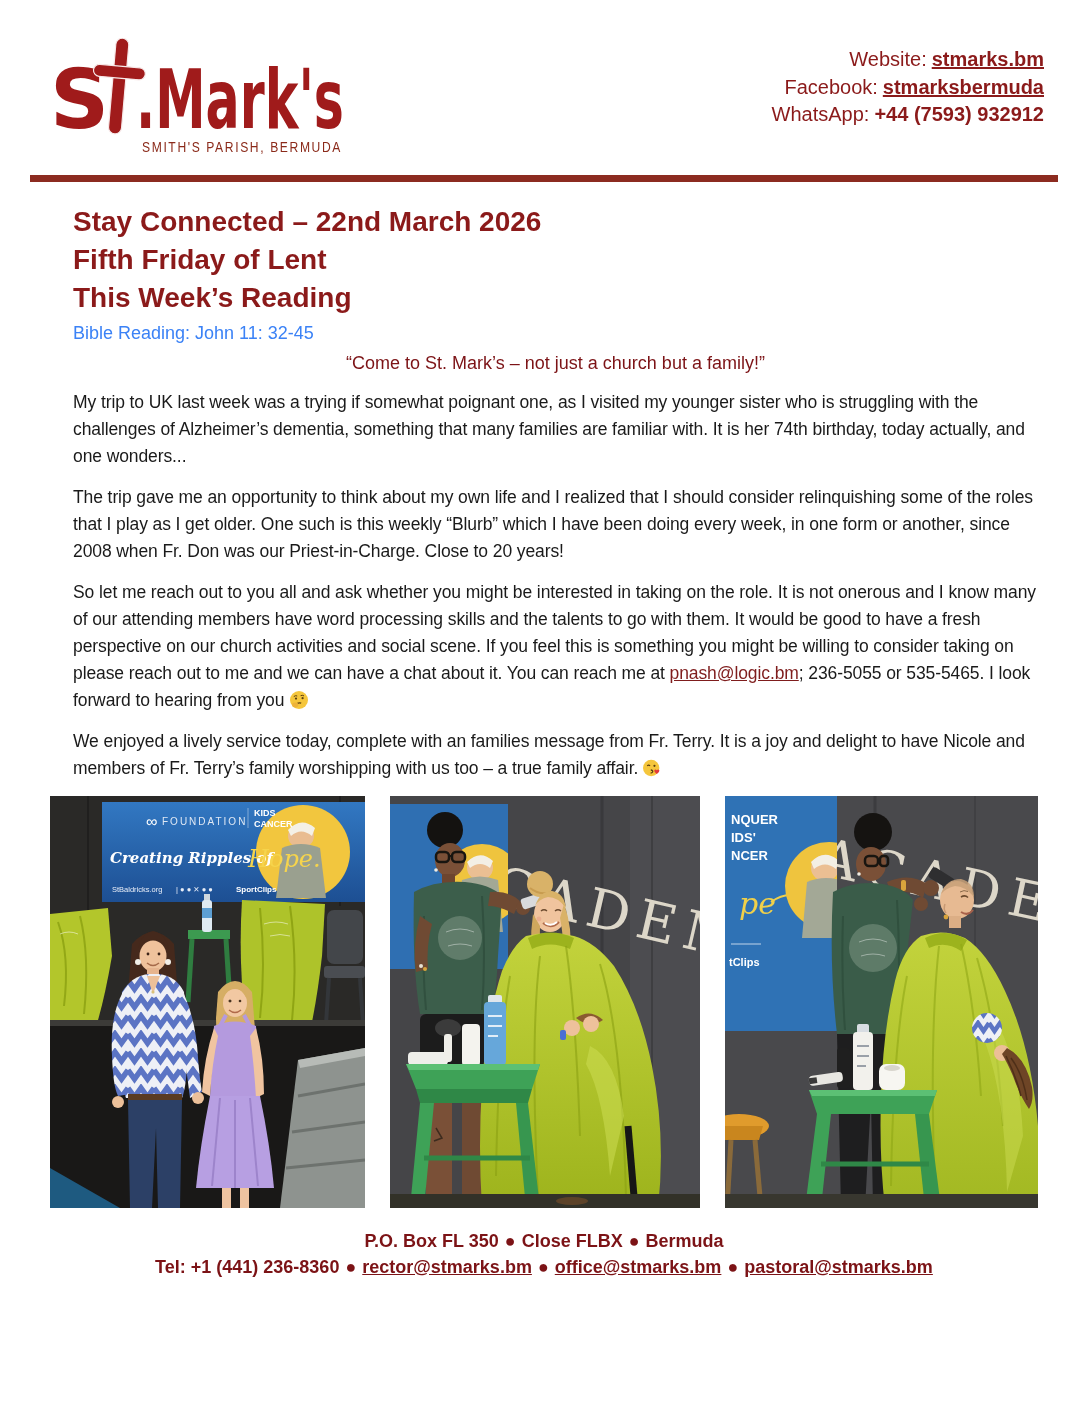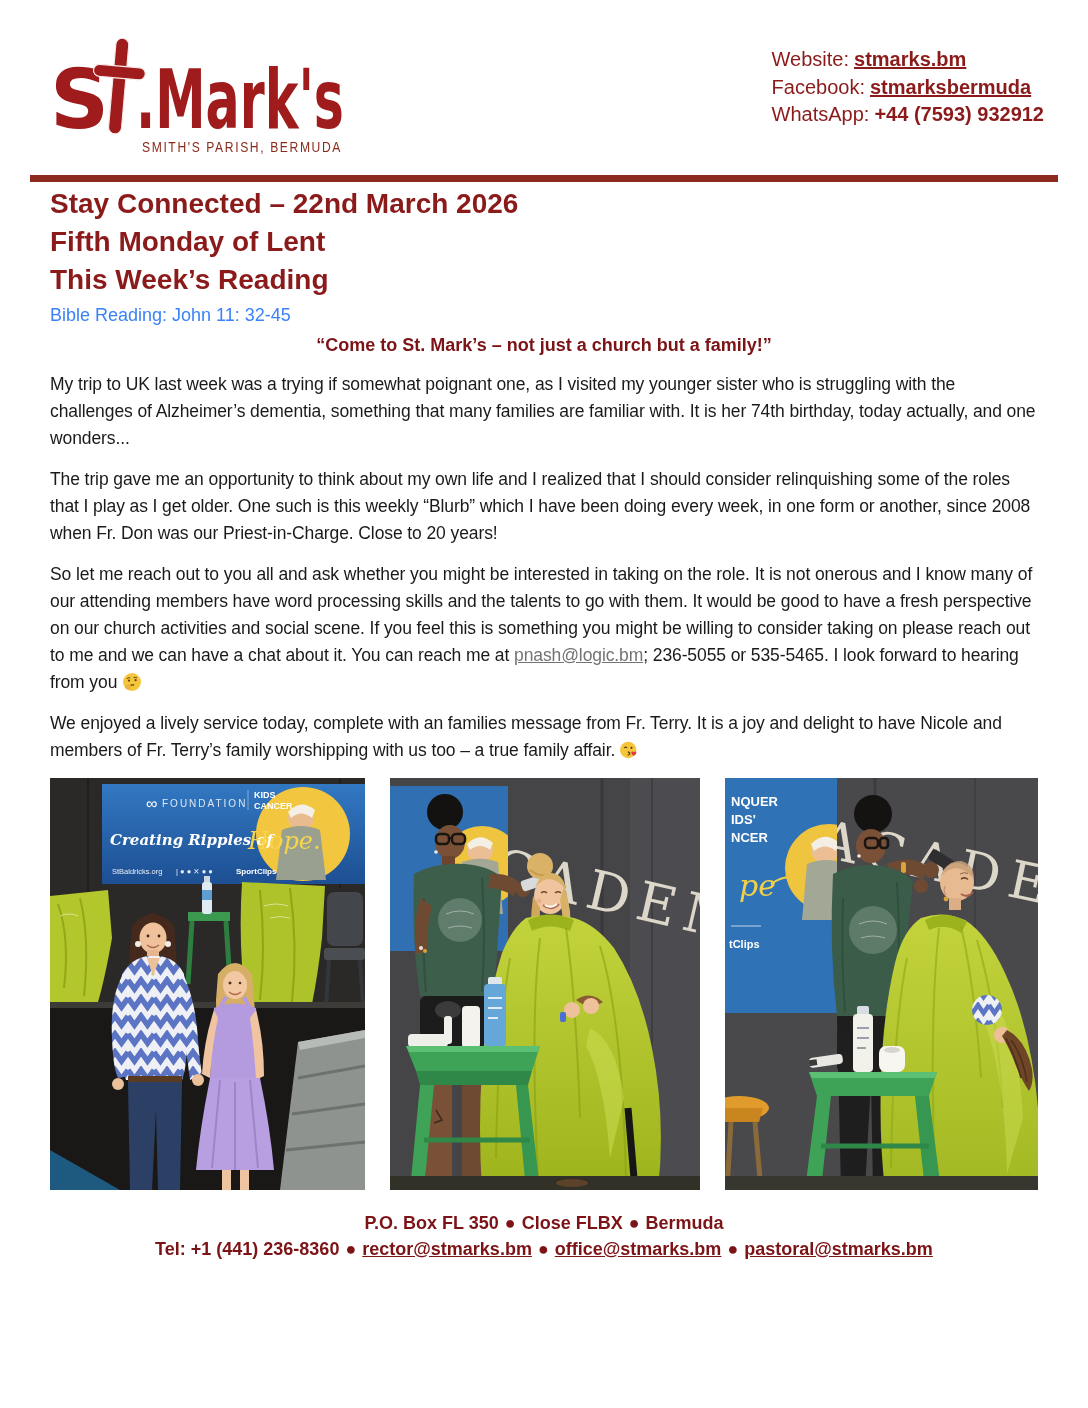--- a/index.html
+++ b/index.html
@@ -1,34 +1,34 @@
 <!DOCTYPE html>
 <html><head>
 <meta charset="utf-8">
 <style>
   html,body{margin:0;padding:0;}
   body{width:1088px;height:1408px;overflow:hidden;background:#ffffff;
        font-family:"Liberation Sans",sans-serif;color:#1a1a1a;}
   .header{display:flex;justify-content:space-between;align-items:flex-start;
           padding:38px 44px 0 50px;}
   .logo-wrap{width:300px;height:122px;}
-  .contact{ color:#8b1a1a;font-size:20px;line-height:27.5px;margin-top:8px;}
+  .contact{ text-align:right;color:#8b1a1a;font-size:20px;line-height:27.5px;margin-top:8px;}
   .contact .cl{font-weight:400;margin-right:5px;}
   .contact .cv{font-weight:700;color:#8b1a1a;}
   .u{text-decoration:underline;}
   a{cursor:pointer;}
   .rule{height:7px;background:#8c2b20;margin:15px 30px 0 30px;}
-  .content{padding:8px 50px 0 50px;}
+  .content{padding:26px 50px 0 50px;margin-left:23px;}
   .title{font-size:28px;font-weight:700;color:#8b1a1a;line-height:28px;margin:0 0 10px 0;}
   .bible{font-size:18px;font-weight:400;color:#3b82f6;line-height:22px;margin:4px 0 8px 0;}
   .blurb-title{font-size:31px;font-weight:700;color:#8b1a1a;line-height:36px;margin:0 0 8px 0;}
-  .tagline{text-align:center;font-size:18px;font-weight:700;color:#7c1316;
+  .tagline{text-align:center;font-size:18px;font-weight:400;color:#7c1316;
            line-height:23px;margin:0 0 14px 0;}
   .para{font-size:17.5px;line-height:27px;margin:0 0 14px 0;letter-spacing:-0.1px;}
-  .link-blue{color:#737373;text-decoration:underline;}
+  .link-blue{color:#7f1d1d;text-decoration:underline;}
   .emoji{width:20px;height:20px;vertical-align:-4px;}
   .photos{display:flex;justify-content:space-between;padding:0 50px;margin-top:12px;}
   .photo{height:412px;overflow:hidden;}
   .photo svg{display:block;width:100%;height:100%;}
   .ph1{width:315px;} .ph2{width:310px;} .ph3{width:313px;}
   .footer{text-align:center;color:#7c1316;font-weight:700;font-size:18px;
           line-height:26px;margin-top:20px;}
   .footer a{color:#7c1316;}
   .bullet{padding:0 6px;}
   svg text{user-select:none;}
@@ -58,21 +58,21 @@
     <div>
       <span class="cl">WhatsApp:</span><span class="cv">+44 (7593) 932912</span>
     </div>
   </div>
 </div>
 
 <div class="rule"></div>
 
 <div class="content">
   <div class="title">Stay Connected – 22nd March 2026</div>
-  <div class="title">Fifth Monday of Lent</div>
+  <div class="title">Fifth Friday of Lent</div>
   <div class="title">This Week’s Reading</div>
   <div class="bible">Bible Reading: John 11: 32-45</div>
   <div class="tagline">“Come to St. Mark’s – not just a church but a family!”</div>
 
   <p class="para">My trip to UK last week was a trying if somewhat poignant one, as I visited my younger sister who is struggling with the challenges of Alzheimer’s dementia, something that many families are familiar with. It is her 74th birthday, today actually, and one wonders...</p>
   <p class="para">The trip gave me an opportunity to think about my own life and I realized that I should consider relinquishing some of the roles that I play as I get older. One such is this weekly “Blurb” which I have been doing every week, in one form or another, since 2008 when Fr. Don was our Priest-in-Charge. Close to 20 years!</p>
   <p class="para"><span>So let me reach out to you all and ask whether you might be interested in taking on the role. It is not onerous and I know many of our attending members have word processing skills and the talents to go with them. It would be good to have a fresh perspective on our church activities and social scene. If you feel this is something you might be willing to consider taking on please reach out to me and we can have a chat about it. You can reach me at </span><a class="link-blue">pnash@logic.bm</a><span>; 236-5055 or 535-5465. I look forward to hearing from you </span><svg class="emoji" viewBox="0 0 20 20">
         <circle cx="10" cy="10" r="9" fill="#f5c63c"></circle>
         <path d="M4.8,6.6 q1.7,-1.5 3.4,-0.6" stroke="#5a3e10" stroke-width="1" fill="none"></path>
         <path d="M11.6,5.7 q1.7,-0.9 3.4,0.2" stroke="#5a3e10" stroke-width="1" fill="none"></path>

